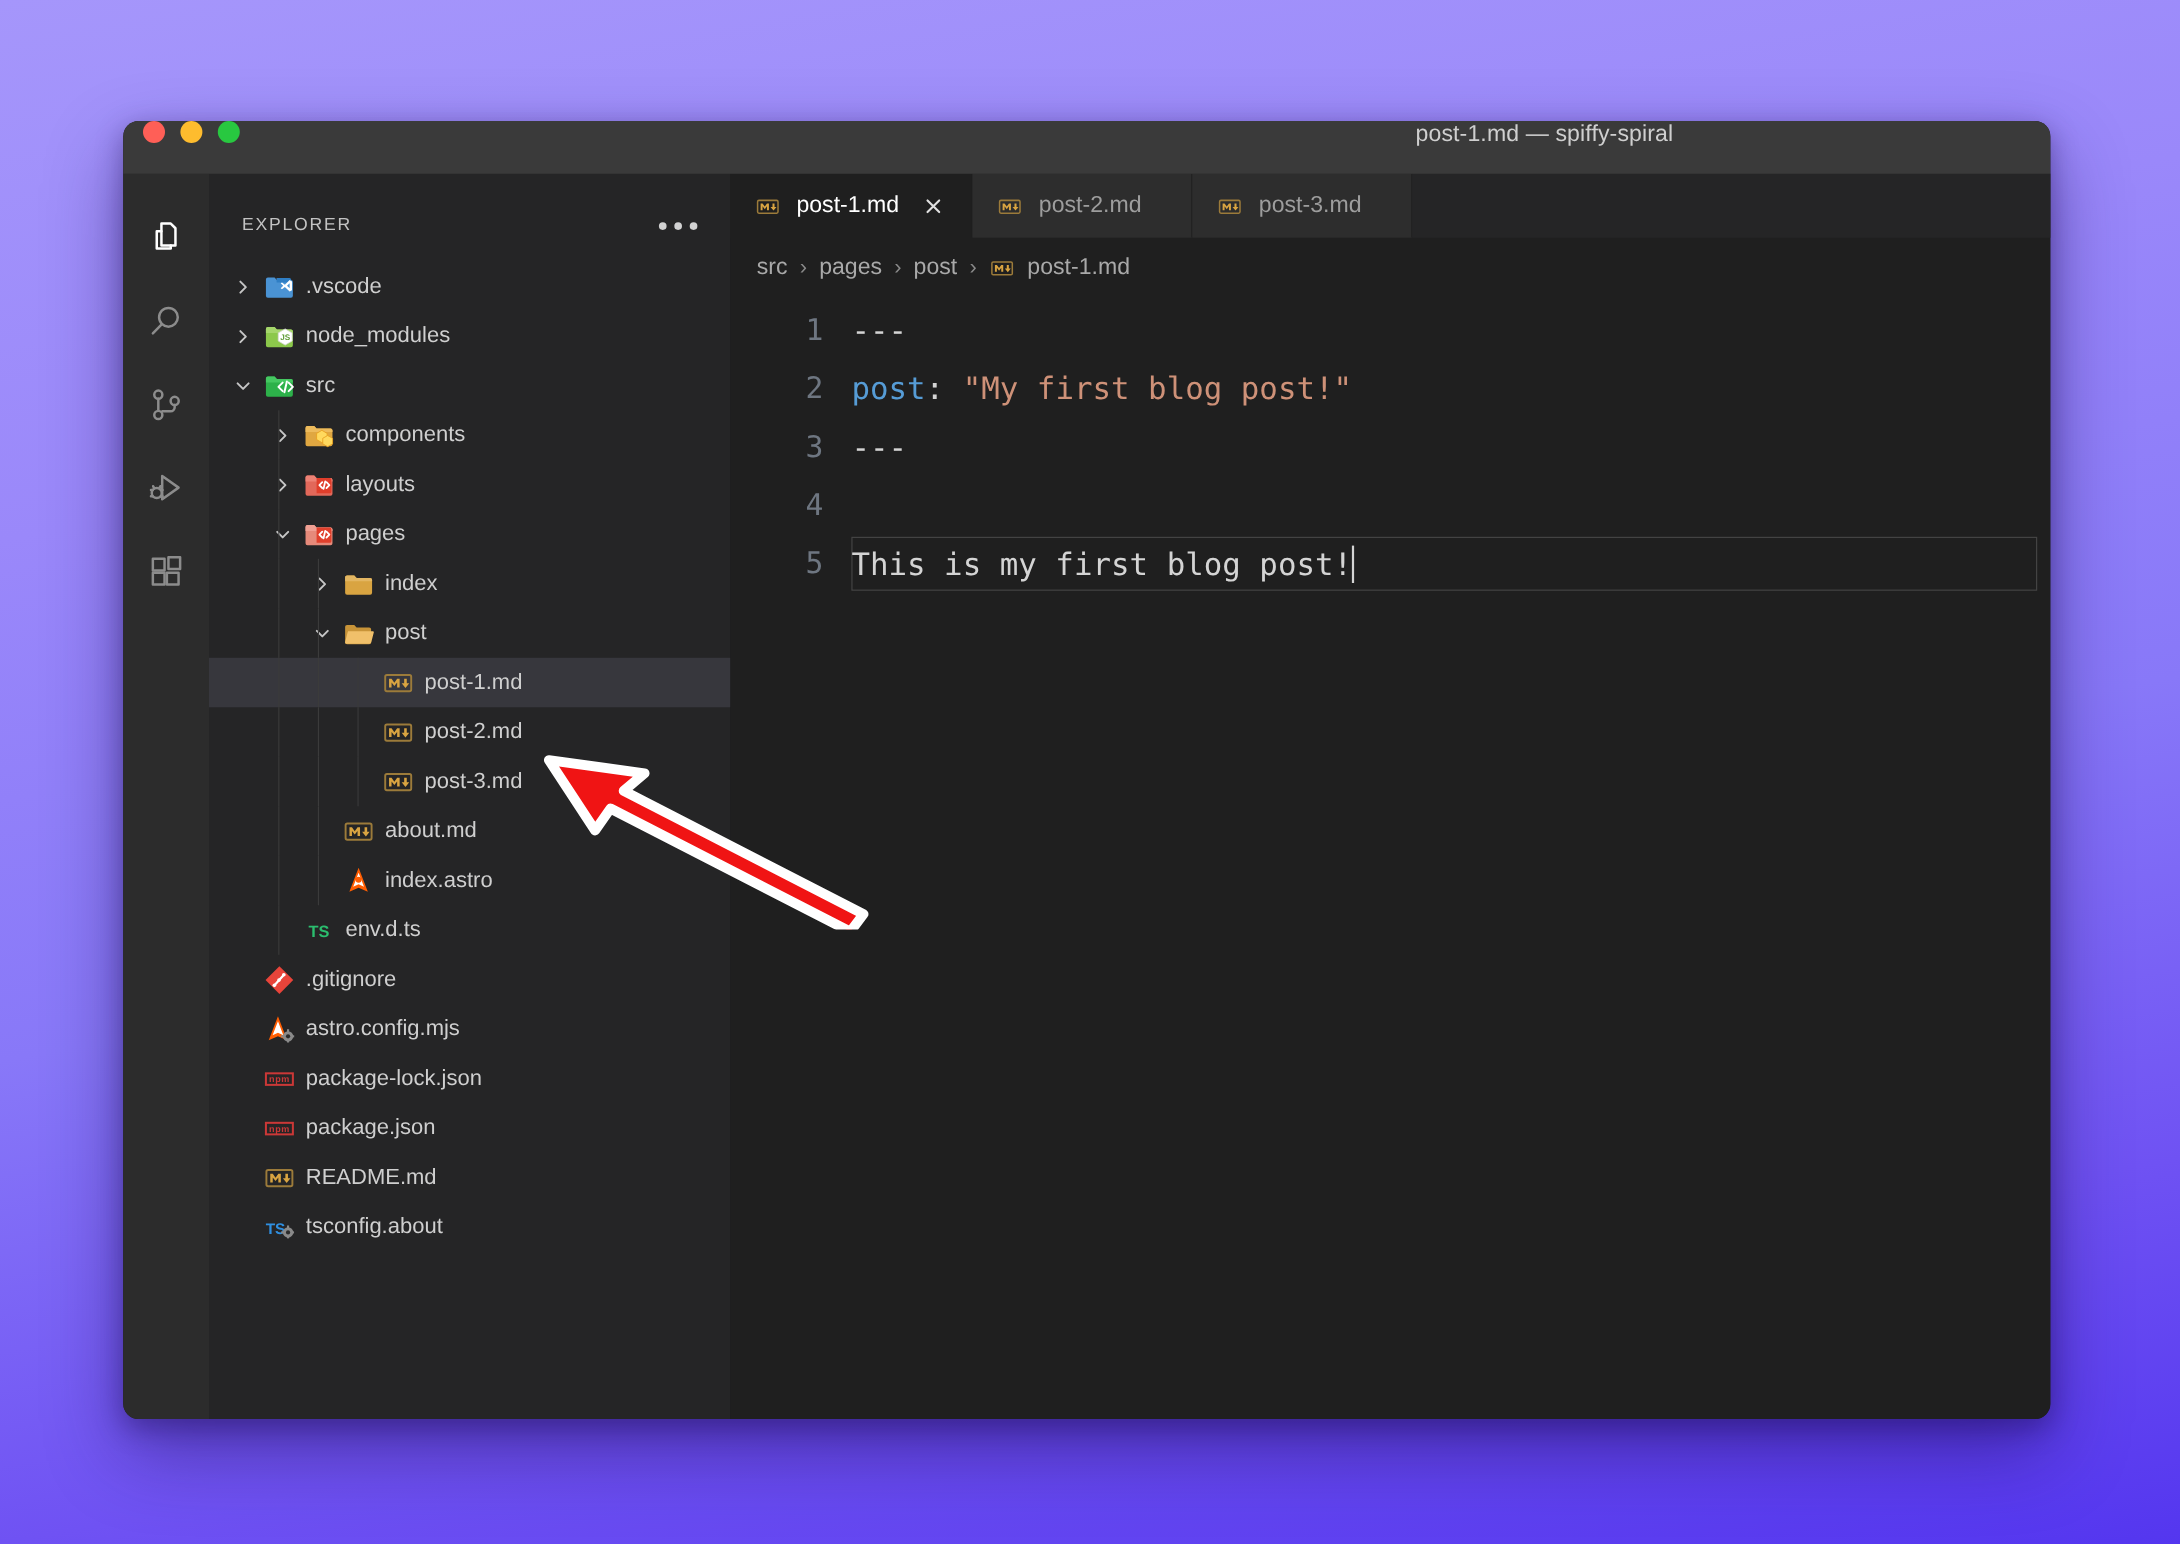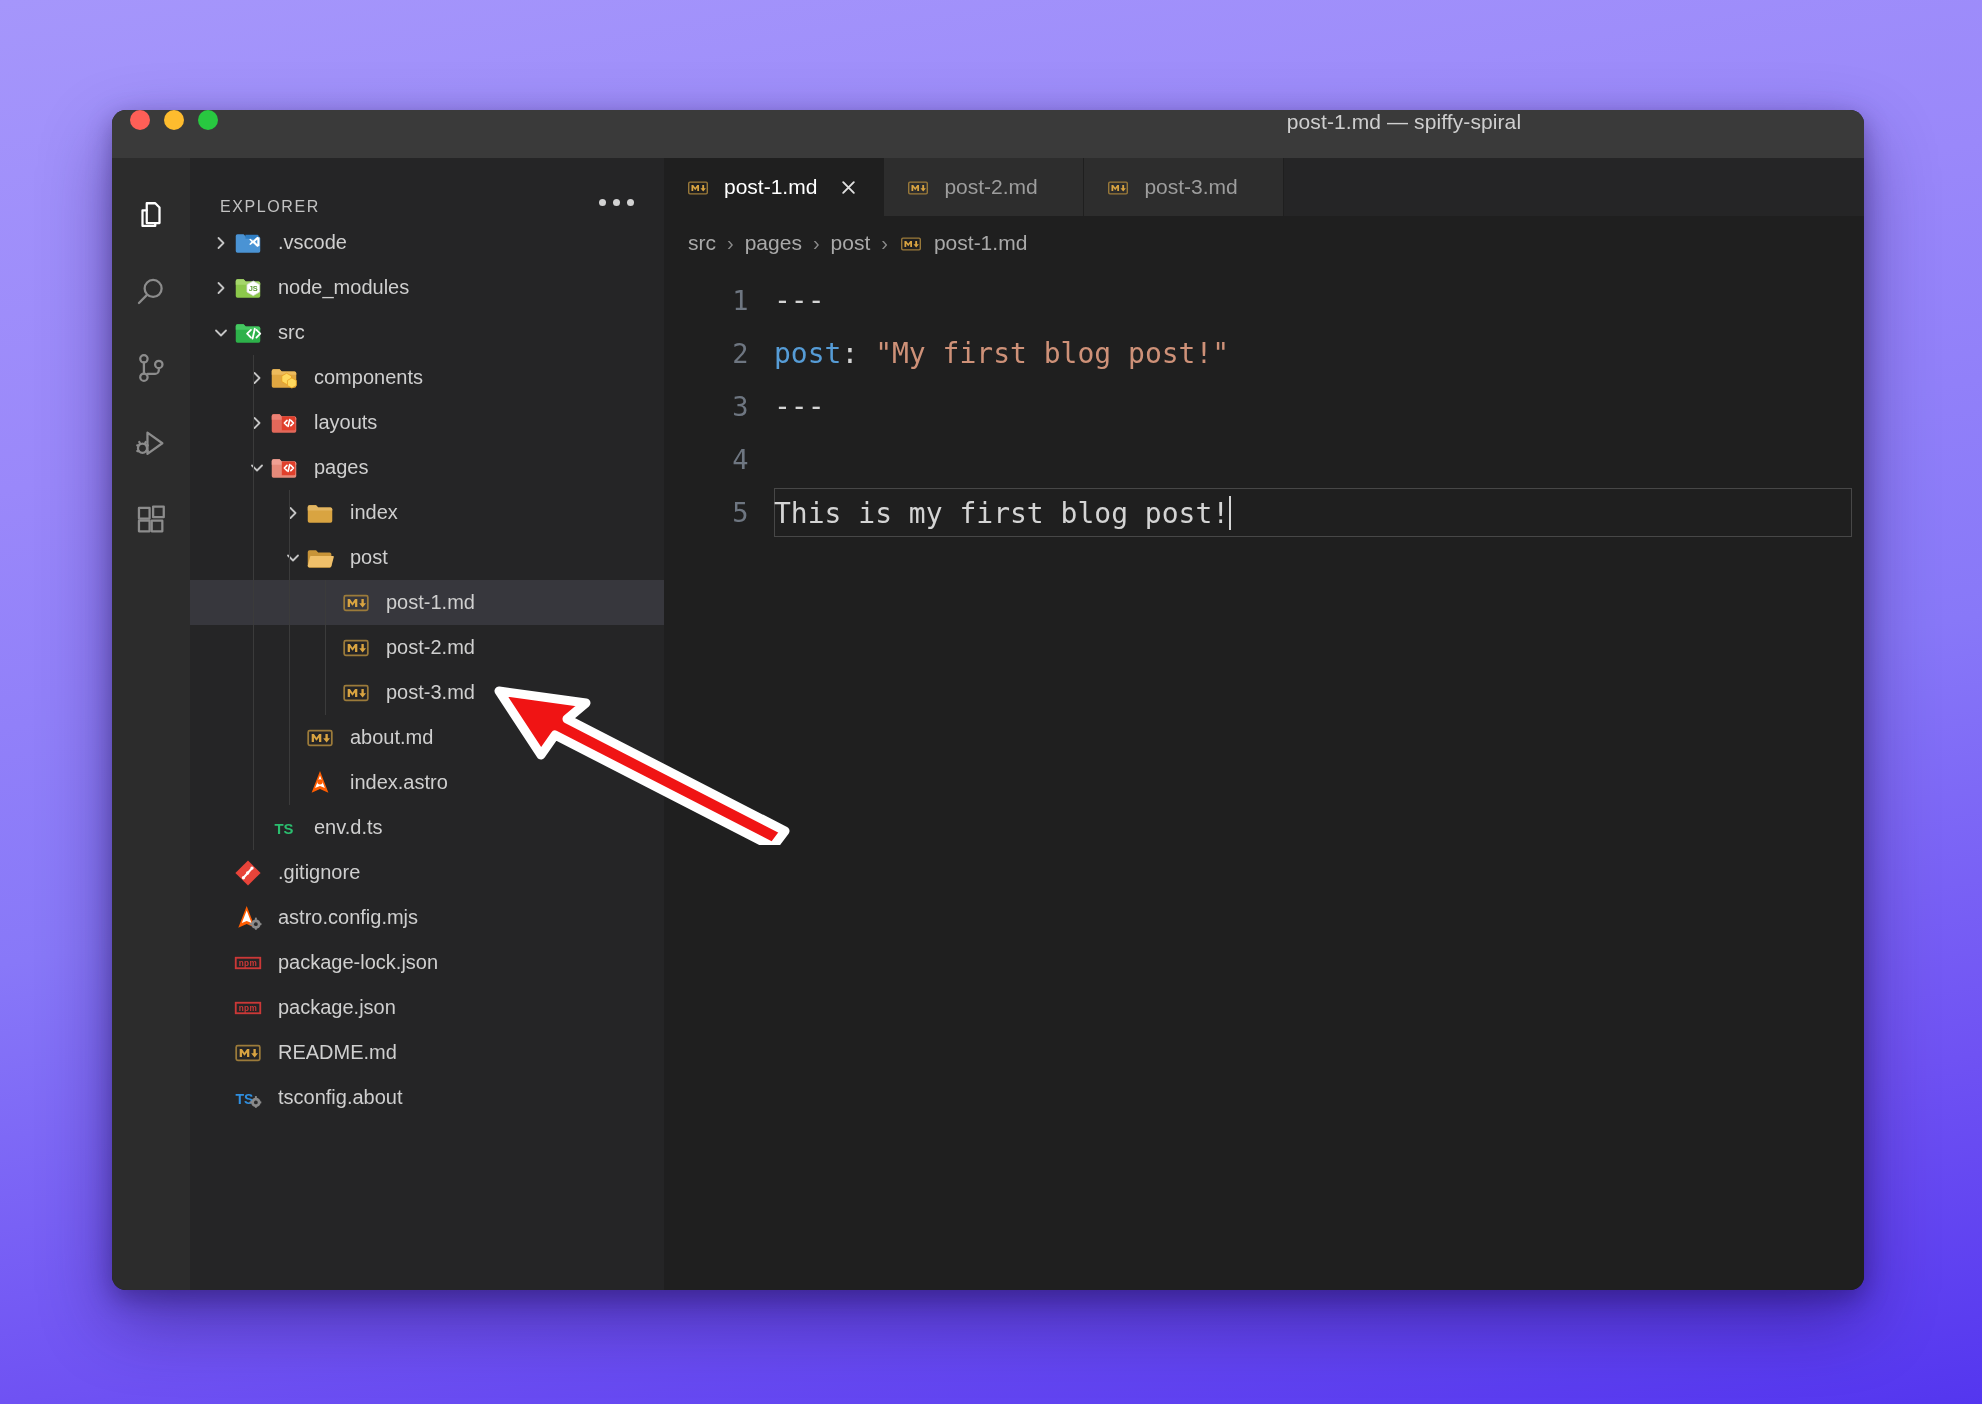--- a/index.html
+++ b/index.html
@@ -65,22 +65,23 @@
 
   
   #sidebar {
     width:474px; flex:0 0 474px;
     background:#252526;
     display:flex; flex-direction:column;
     min-height:0;
   }
   #sidebar-header {
     height:58px; flex:0 0 58px;
-    display:flex; align-items:flex-end; justify-content:space-between;
+    display:flex; align-items:center; justify-content:space-between;
     padding:0 24px 0 30px;
+    margin-top:18px;
   }
   #sidebar-title {
     font-size:16px; letter-spacing:1.6px; color:#c3c3c3; font-weight:400;
   }
   #sidebar-more { display:flex; gap:7px; padding:10px 6px; cursor:pointer; }
   #sidebar-more i { width:7px; height:7px; border-radius:50%; background:#d2d2d2; display:block; }
 
   #tree { flex:1 1 auto; overflow:hidden; padding-top:4px; }
 
   .row {
@@ -93,21 +94,21 @@
   .chev {
     width:26px; flex:0 0 26px;
     display:flex; align-items:center; justify-content:center;
     color:#c5c5c5;
   }
   .chev svg { width:14px; height:14px; }
   .chev .s { fill:none; stroke:#c5c5c5; stroke-width:1.8; stroke-linecap:round; stroke-linejoin:round; }
   .chev.blank { visibility:hidden; }
   .ficon {
     width:34px; flex:0 0 34px; height:30px;
-    display:flex; align-items:center; justify-content:flex-start;
+    display:flex; align-items:center; justify-content:flex-end;
     margin-right:10px;
   }
   .ficon svg { width:28px; height:28px; display:block; }
   .label { font-size:20px; color:#cfcfcf; }
 
   
   .guide {
     position:absolute; top:0; bottom:0; width:1px; background:#3b3b3b;
   }
 

